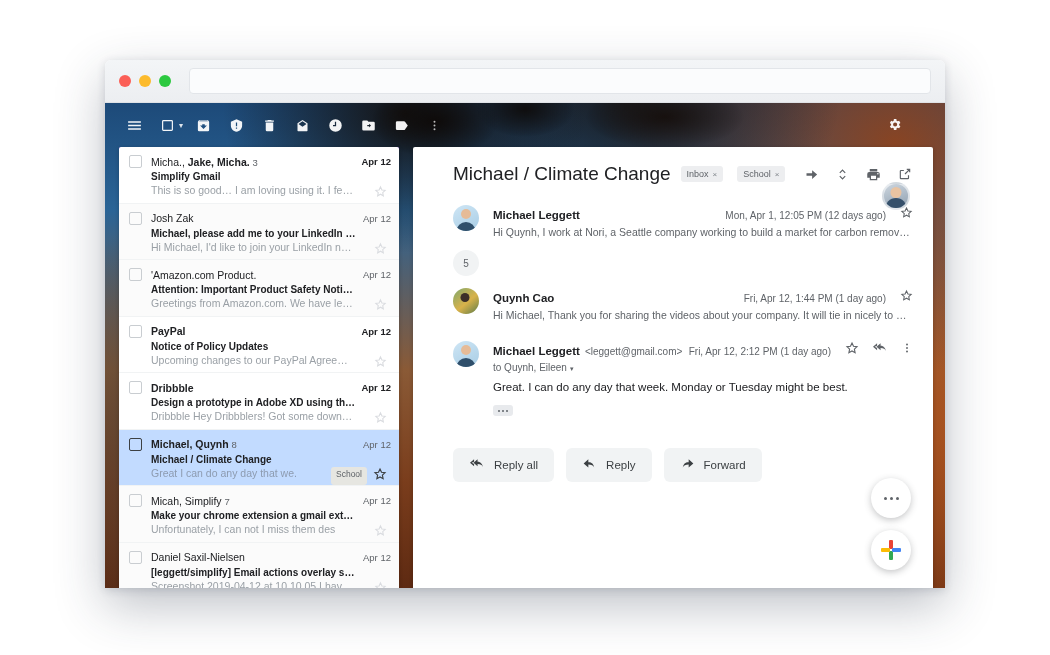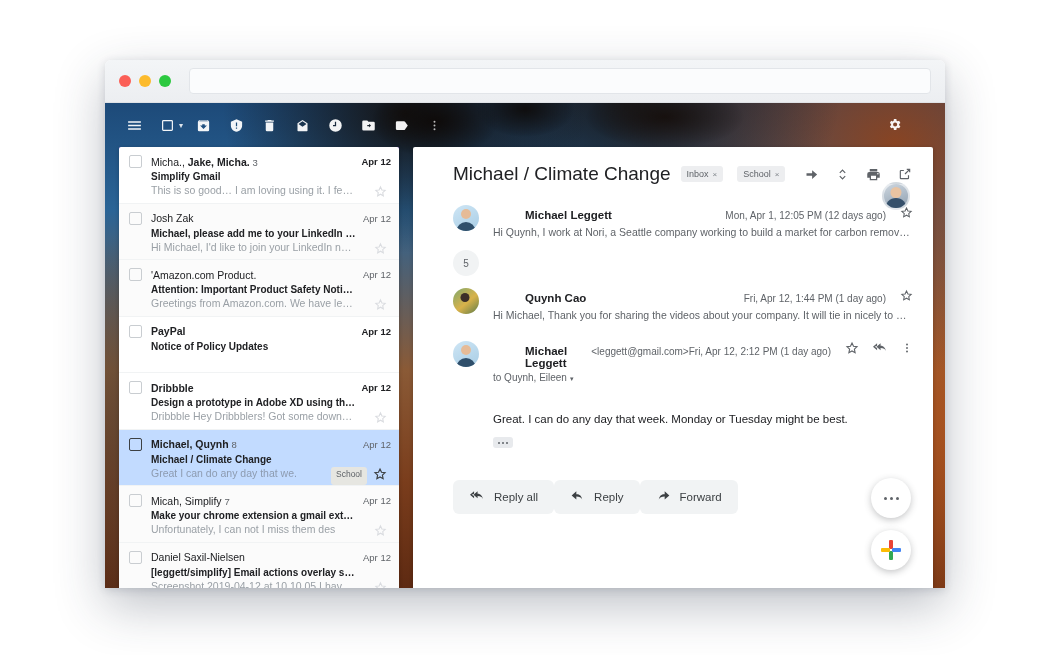--- a/index.html
+++ b/index.html
@@ -210,49 +210,49 @@
     width: 26px; height: 26px; border-radius: 50%;
     flex: 0 0 26px; margin-right: 14px; overflow: hidden; position: relative;
   }
   .av.m1 { background: linear-gradient(150deg,#cfe6f5,#a8cde5); }
   .av.m1::before { content:""; position:absolute; left:50%; top:16%; width:10px; height:10px; border-radius:50%; background:#e6bb97; transform:translateX(-50%); }
   .av.m1::after { content:""; position:absolute; left:50%; bottom:-4px; width:19px; height:13px; border-radius:10px 10px 0 0; background:#2f4f6b; transform:translateX(-50%); }
   .av.m2 { background: linear-gradient(140deg,#7fa86e,#d8b24a 55%,#5a7a49); }
   .av.m2::before { content:""; position:absolute; left:46%; top:20%; width:9px; height:9px; border-radius:50%; background:#3b2f28; transform:translateX(-50%); }
   .msg-body { flex: 1; min-width: 0; }
   .msg-row1 { display: flex; align-items: baseline; }
-  .from { font-size: 11.5px; font-weight: 700; color: #202124; margin-left: 32px; }
+  .from { font-size: 11.5px; font-weight: 700; color: #202124; }
   .from-email { font-size: 10px; color: #5f6368; font-weight: 400; margin-left: 5px; }
   .mdate { margin-left: auto; font-size: 10px; color: #5f6368; white-space: nowrap; }
   .m-actions { display: flex; align-items: center; gap: 13px; margin-left: 14px; color: #5f6368; }
   .msg-snip {
     font-size: 10.5px; color: #5f6368; margin-top: 3px;
     white-space: nowrap; overflow: hidden; text-overflow: ellipsis;
     filter: blur(.3px);
   }
   .to-line { font-size: 10px; color: #5f6368; margin-top: 3px; filter: blur(.25px); }
   .to-line .car { font-size: 7px; margin-left: 3px; }
-  .msg-text { font-size: 11.5px; color: #202124; margin-top: 30px; }
+  .msg-text { font-size: 11.5px; color: #202124; margin-top: 8px; }
   .dots-trim {
     margin-top: 12px; background: #e8eaed; border-radius: 3px;
     width: 20px; height: 11px;
     display: flex; align-items: center; justify-content: center;
     gap: 2px;
   }
   .dots-trim i { width: 2px; height: 2px; background: #5f6368; border-radius: 50%; display: block; }
 
   .collapse-count {
     margin: 2px 0 2px 40px;
     width: 26px; height: 26px; border-radius: 50%;
     background: #f1f3f4; color: #5f6368;
     font-size: 10px;
     display: flex; align-items: center; justify-content: center;
   }
 
-  .reply-bar { display: flex; padding: 22px 20px 10px 40px; }
+  .reply-bar { display: flex; gap: 12px; padding: 22px 20px 10px 40px; }
   .rbtn {
     display: flex; align-items: center; gap: 9px;
     background: #f1f3f4; border-radius: 6px;
     padding: 9px 16px;
     font-size: 11.5px; color: #3c4043;
     border: none; cursor: pointer;
   }
 
   .fab-wrap {
     position: absolute; right: 22px; bottom: 18px;
@@ -419,20 +419,26 @@
           </div>
         </div>
 
         <div class="row">
           <div class="row-top">
             <span class="cbox"></span>
             <span class="senders"><span></span><span class="b">PayPal</span><span class="cnt"></span></span>
             <span class="rdate bold">Apr 12</span>
           </div>
           <div class="subj">Notice of Policy Updates</div>
+          <div class="snip-line">
+            <span class="snip">Upcoming changes to our PayPal Agree…</span>
+            <span class="star"><svg width="13" height="13" viewBox="0 0 24 24" fill="none" stroke="currentColor" stroke-width="2">
+                  <path d="m12 3.5 2.6 5.6 6 .7-4.5 4.2 1.2 6-5.3-3-5.3 3 1.2-6L3.4 9.8l6-.7L12 3.5Z"></path>
+                </svg></span>
+          </div>
         </div>
 
         <div class="row">
           <div class="row-top">
             <span class="cbox"></span>
             <span class="senders"><span></span><span class="b">Dribbble</span><span class="cnt"></span></span>
             <span class="rdate bold">Apr 12</span>
           </div>
           <div class="subj">Design a prototype in Adobe XD using th…</div>
           <div class="snip-line">

